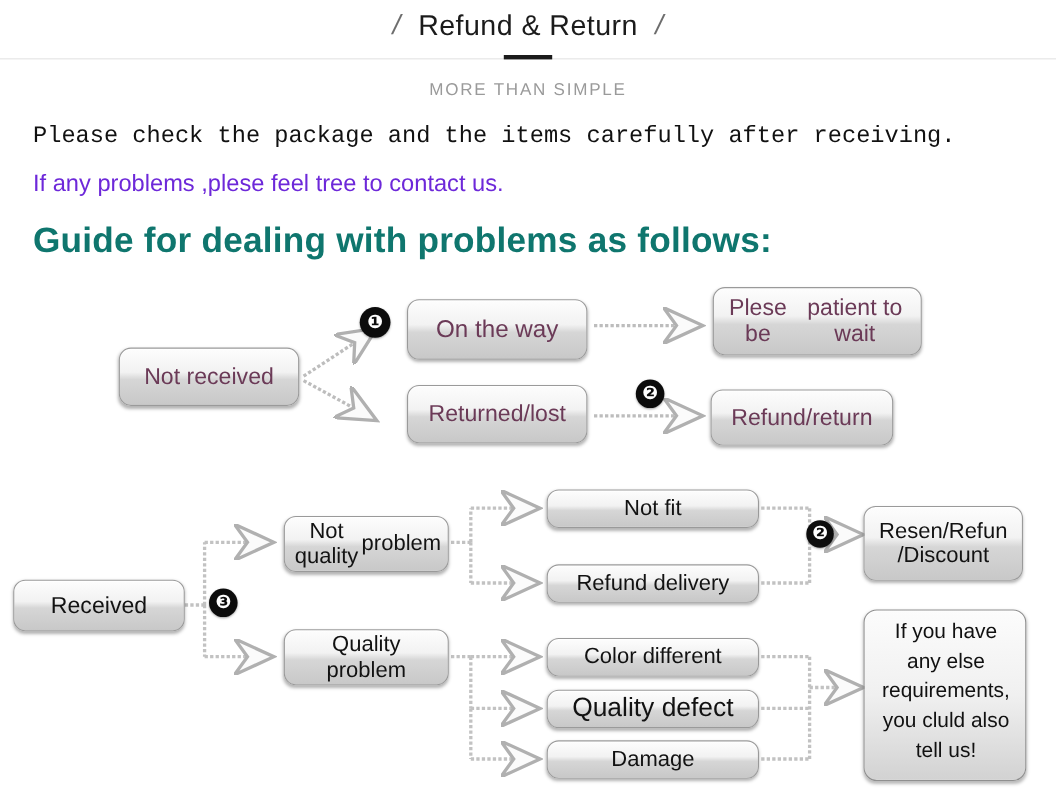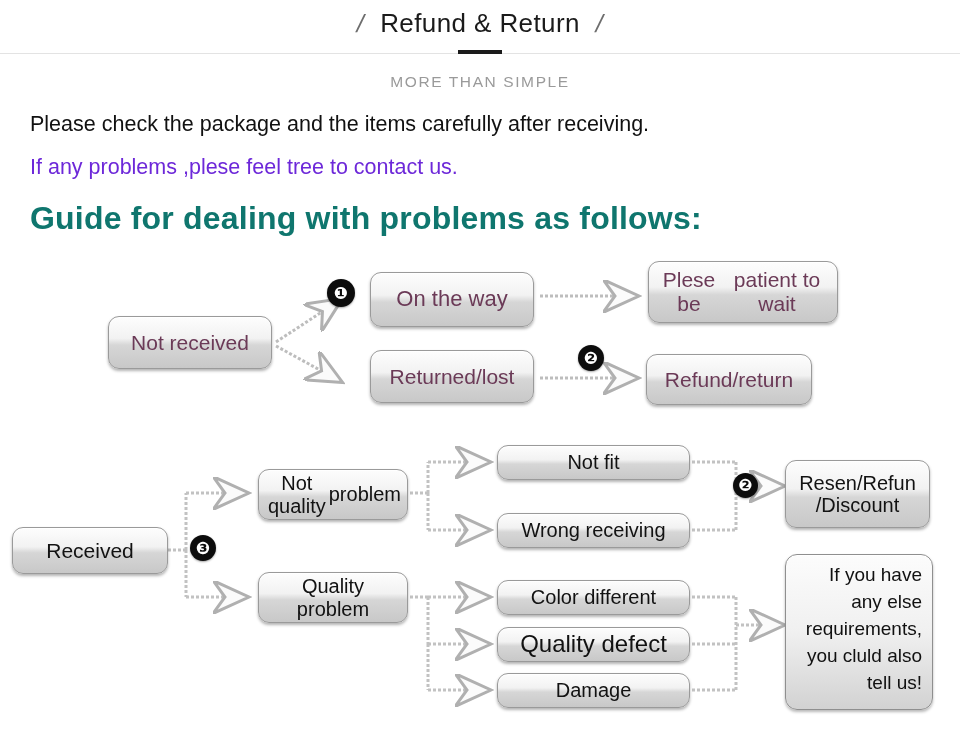--- a/index.html
+++ b/index.html
@@ -32,21 +32,21 @@
   .tick {
     position: absolute; left: 50%; top: 50px; margin-left: -22px;
     width: 44px; height: 4px; background: #1b1b1b;
   }
   .subtitle {
     position: absolute; left: 0; top: 73px; width: 960px; text-align: center;
     color: #9a9a9a; font-size: 15.5px; letter-spacing: 1.6px; font-weight: 400;
   }
 
   
-  .intro-1 { position: absolute; left: 30px; top: 112px; font-size: 21.5px; color: #111; }
+  .intro-1 { position: absolute; left: 30px; top: 112px; font-size: 21.5px; color: #111; font-family: Liberation Mono, monospace; }
   .intro-2 { position: absolute; left: 30px; top: 155px; font-size: 21.5px; color: #6d28d9; }
   .guide {
     position: absolute; left: 30px; top: 200px;
     font-size: 32px; font-weight: bold; color: #0f766e; letter-spacing: 0.2px; text-align: right;
   }
 
   
   .node {
     position: absolute;
     display: flex; align-items: center; justify-content: center;
@@ -62,21 +62,21 @@
   .node.dark   { color: #121212; }
 
   
   .note-box {
     position: absolute;
     border: 1px solid #8f8f8f;
     border-radius: 12px;
     background: linear-gradient(to bottom, #fcfcfc 0%, #f0f0f0 50%, #d2d2d2 100%);
     box-shadow: 0 2px 3px rgba(0,0,0,0.28), inset 0 1px 0 rgba(255,255,255,0.9);
     color: #111; font-size: 19px; line-height: 1.42;
-    padding: 7px 10px 6px 12px; text-align: right;
+    padding: 7px 10px 6px 12px; text-align: center;
   }
 
   
   .circle-num {
     position: absolute; border-radius: 50%;
     background: #0c0c0c; color: #ffffff;
     display: flex; align-items: center; justify-content: center;
     font-size: 17px; font-weight: bold; font-family: "DejaVu Sans", sans-serif;
     line-height: 1; z-index: 5;
     box-shadow: 0 1px 2px rgba(0,0,0,0.35);
@@ -200,21 +200,21 @@
     <span>problem</span>
   </div>
 
   <div class="node dark" style="left:258px; top:572px; width:150px; height:51px; font-size:20px; flex-direction:column;">
     <span>Quality</span>
     <span>problem</span>
   </div>
 
   <div class="node dark" style="left:497px; top:445px; width:193px; height:35px; font-size:20px;">Not fit</div>
 
-  <div class="node dark" style="left:497px; top:513px; width:193px; height:35px; font-size:20px;">Wrong receiving</div>
+  <div class="node dark" style="left:497px; top:513px; width:193px; height:35px; font-size:20px;">Refund delivery</div>
 
   <div class="node dark" style="left:497px; top:580px; width:193px; height:35px; font-size:20px;">Color different</div>
 
   <div class="node dark" style="left:497px; top:627px; width:193px; height:35px; font-size:24px;">Quality defect</div>
 
   <div class="node dark" style="left:497px; top:673px; width:193px; height:35px; font-size:20px;">Damage</div>
 
   <div class="circle-num" style="left:733px; top:473px; width:25px; height:25px;">❷</div>
 
   <div class="node dark" style="left:785px; top:460px; width:145px; height:68px; font-size:20px; flex-direction:column;">

